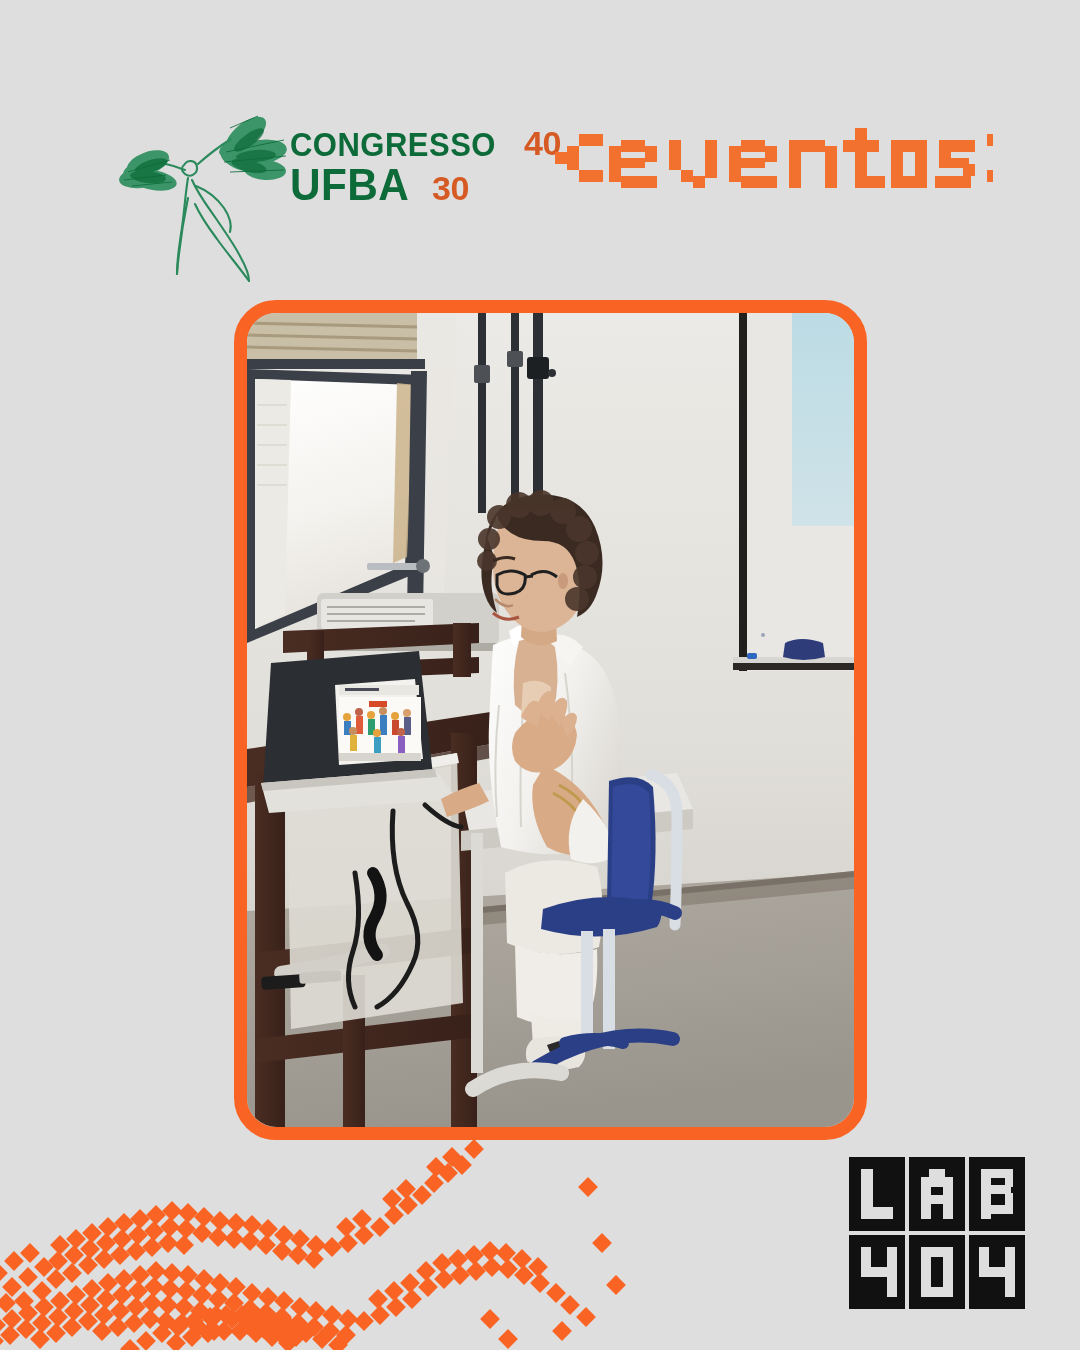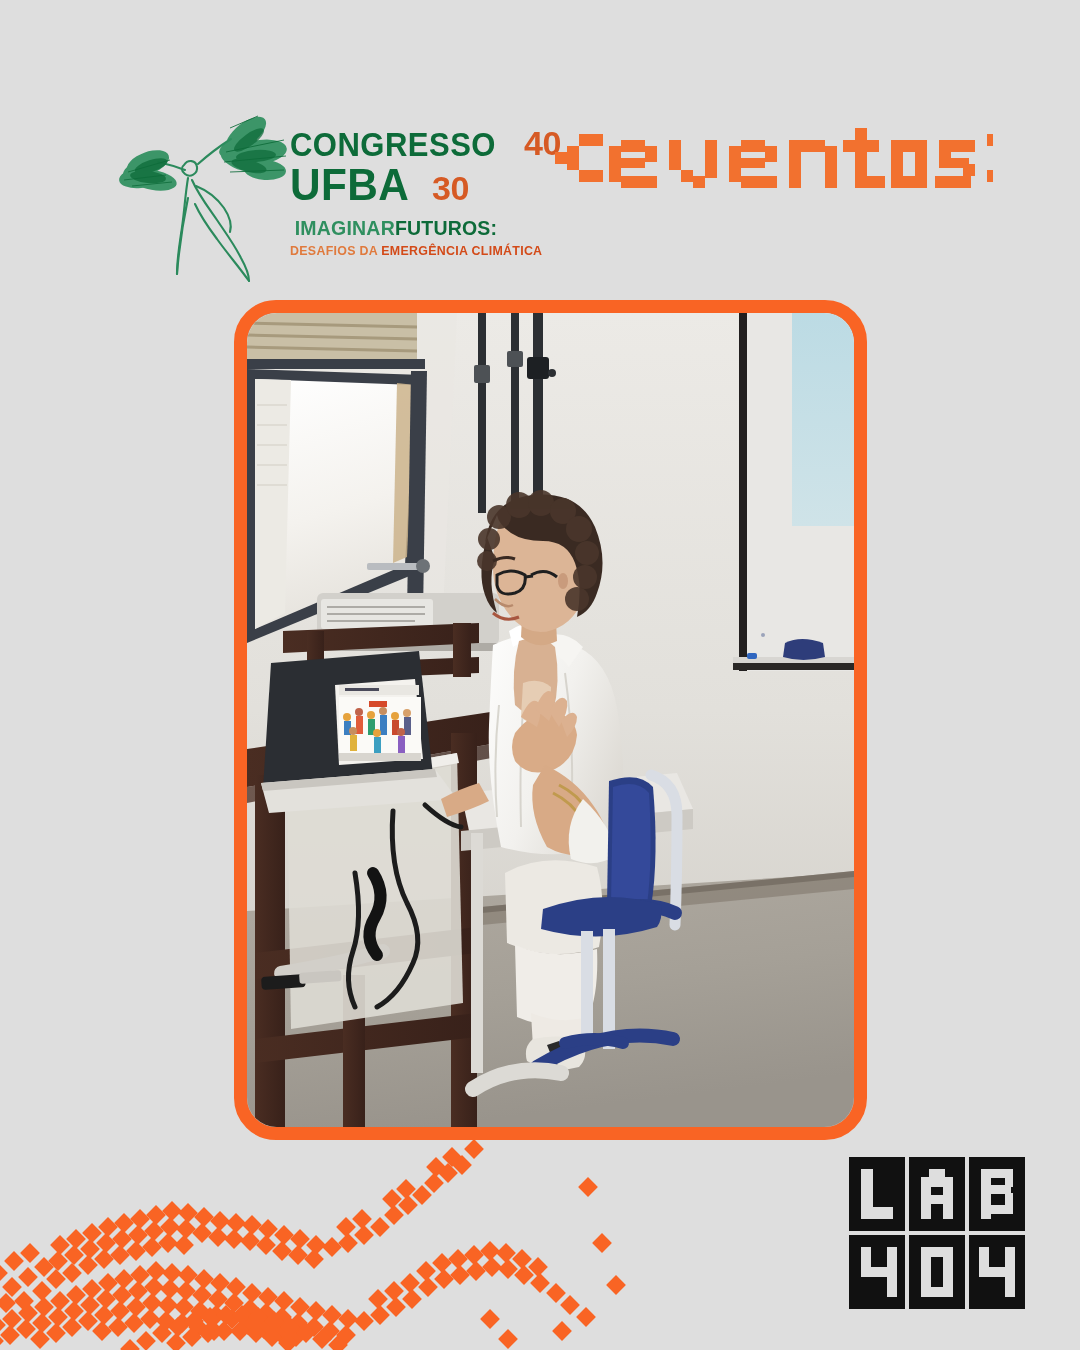--- a/index.html
+++ b/index.html
@@ -234,28 +234,20 @@
           <span class="wm-year">40</span>
         </div>
       </div>
       <div class="wm-row" id="wm-line2">
         <span class="wm-ufba">UFBA</span>
         <div class="wm-yearstack">
           <span class="wm-year">30</span>
         </div>
       </div>
 
-      <div id="wm-tagline">
-        <div class="tag-a">
-          <span class="thin">IMAGINAR</span><span class="bold">FUTUROS:</span>
-        </div>
-        <div class="tag-b">
-          <span class="thin">DESAFIOS DA </span><span class="bold">EMERGÊNCIA CLIMÁTICA</span>
-        </div>
-      </div>
     </div>
   </div>
 
   <div id="eventos-wordmark" aria-label="&lt;eventos&gt;">
     <svg viewBox="0 0 450 74" xmlns="http://www.w3.org/2000/svg" shape-rendering="crispEdges">
       <g fill="#f2712f">
 
         <rect x="36" y="10" width="24" height="12"></rect>
         <rect x="24" y="22" width="12" height="12"></rect>
         <rect x="12" y="28" width="12" height="12"></rect>

